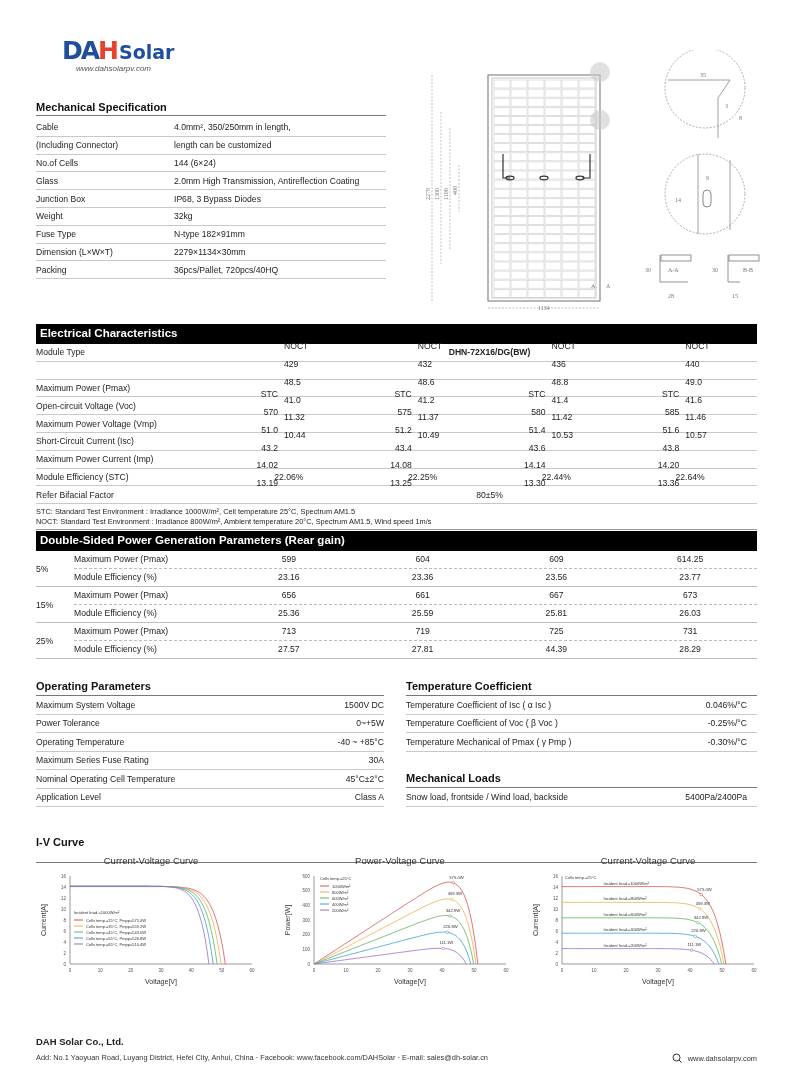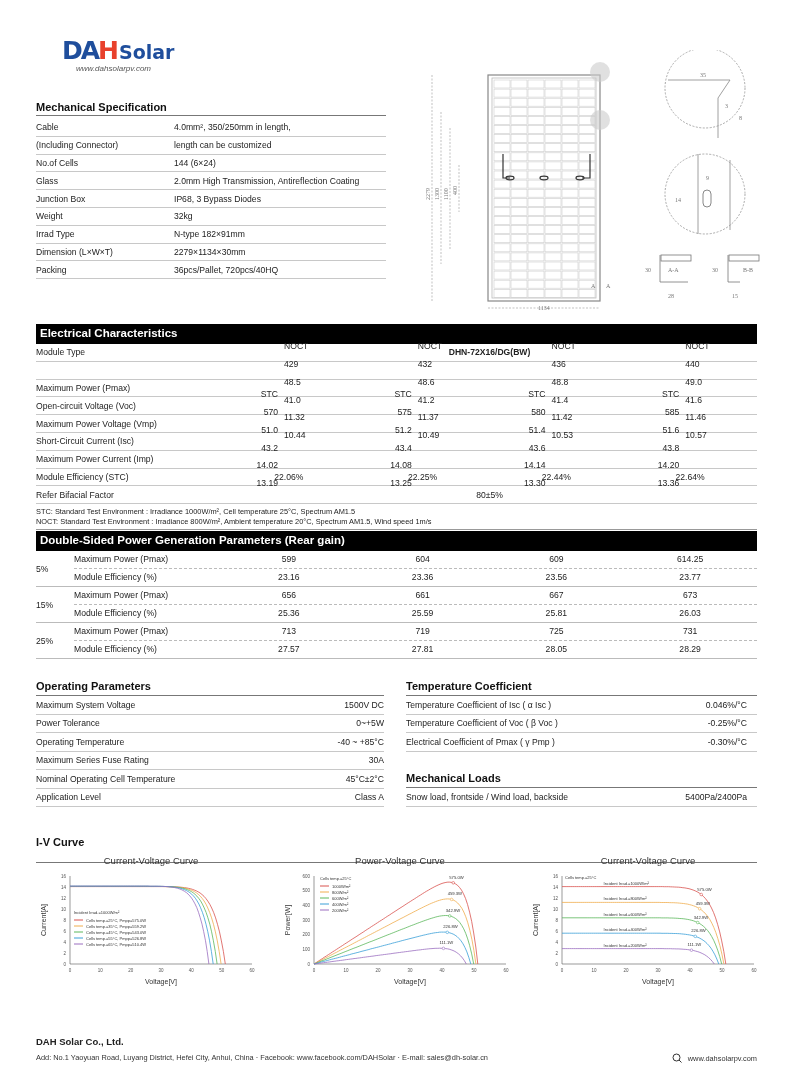--- a/index.html
+++ b/index.html
@@ -97,21 +97,21 @@
       </div>
       <div class="row">
         <span class="k">Junction Box</span>
         <span class="v">IP68, 3 Bypass Diodes</span>
       </div>
       <div class="row">
         <span class="k">Weight</span>
         <span class="v">32kg</span>
       </div>
       <div class="row">
-        <span class="k">Irrad Type</span>
+        <span class="k">Fuse Type</span>
         <span class="v">N-type 182×91mm</span>
       </div>
       <div class="row">
         <span class="k">Dimension (L×W×T)</span>
         <span class="v">2279×1134×30mm</span>
       </div>
       <div class="row">
         <span class="k">Packing</span>
         <span class="v">36pcs/Pallet, 720pcs/40HQ</span>
       </div>
@@ -516,21 +516,21 @@
             <span class="k">Maximum Power (Pmax)</span>
             <span class="v">713</span>
             <span class="v">719</span>
             <span class="v">725</span>
             <span class="v">731</span>
           </div>
           <div class="sr">
             <span class="k">Module Efficiency (%)</span>
             <span class="v">27.57</span>
             <span class="v">27.81</span>
-            <span class="v">28.05</span>
+            <span class="v">44.39</span>
             <span class="v">28.29</span>
           </div>
         </div>
       </div>
     </div>
 </div>
 
 <div class="abs op">
   <h2 class="sec rule2">Operating Parameters</h2>
   <div id="op-rows">
@@ -566,21 +566,21 @@
   <div id="tc-rows">
       <div class="row">
         <span class="k">Temperature Coefficient of Isc ( α Isc )</span>
         <span class="v">0.046%/°C</span>
       </div>
       <div class="row">
         <span class="k">Temperature Coefficient of Voc ( β Voc )</span>
         <span class="v">-0.25%/°C</span>
       </div>
       <div class="row">
-        <span class="k">Electrical Coefficient of Pmax ( γ Pmp )</span>
+        <span class="k">Temperature Mechanical of Pmax ( γ Pmp )</span>
         <span class="v">-0.30%/°C</span>
       </div>
     </div>
 </div>
 
 <div class="abs ml">
   <h2 class="sec rule2">Mechanical Loads</h2>
   <div id="ml-rows">
       <div class="row">
         <span class="k">Snow load, frontside / Wind load, backside</span>

